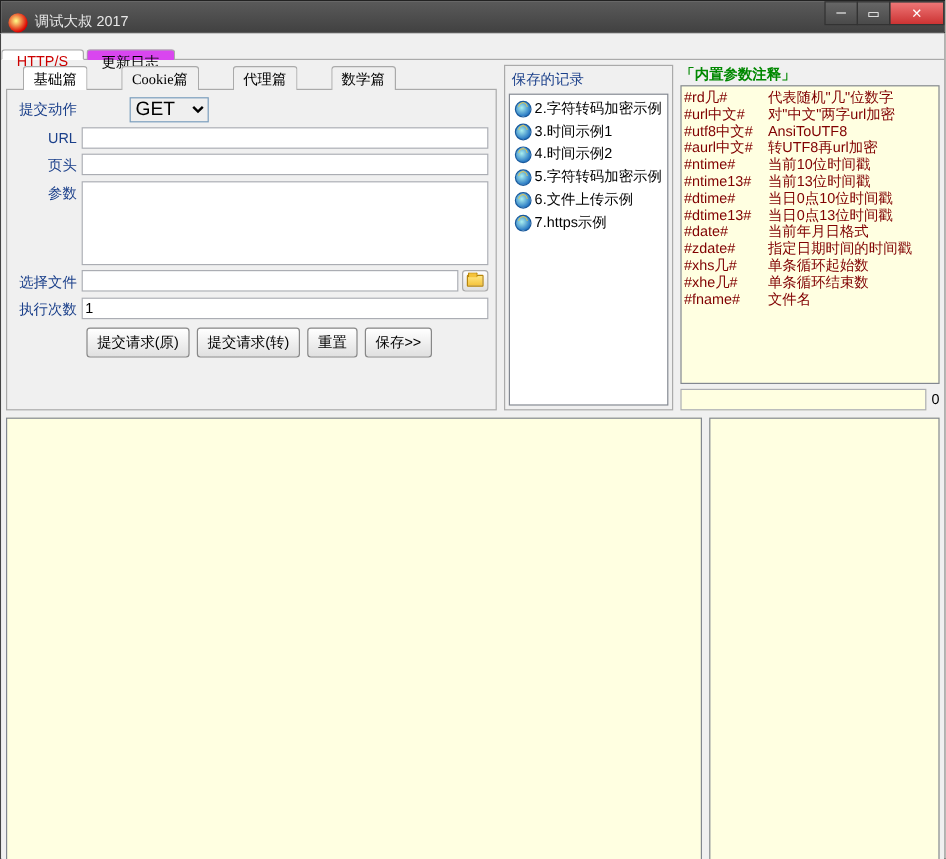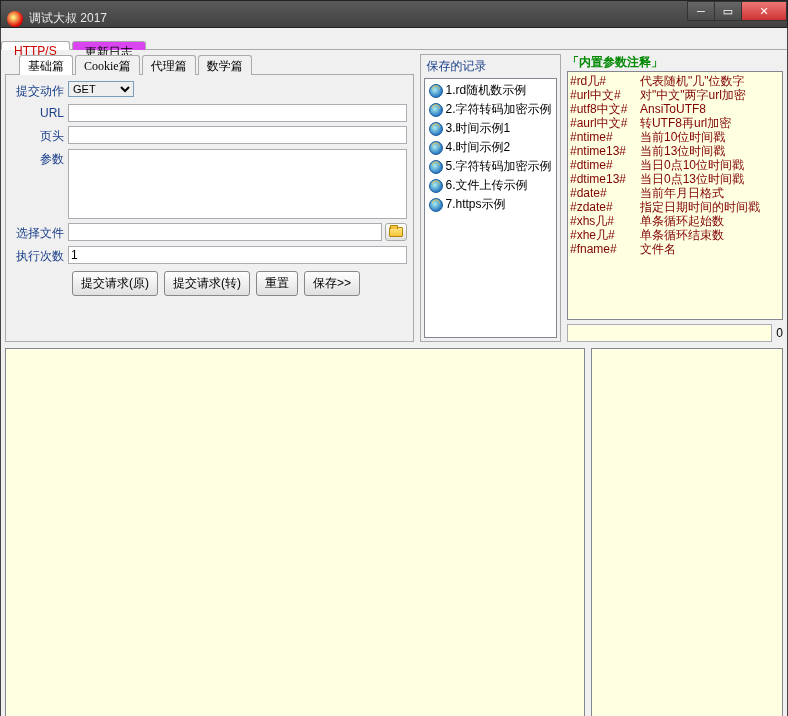--- a/index.html
+++ b/index.html
@@ -16,29 +16,29 @@
 .outer { border-left: 1px solid #444; border-right: 1px solid #444; border-bottom: 1px solid #444; height: 688px; display: flex; flex-direction: column; background: #f0f0f0; }
 
 .maintabs { height: 22px; display: flex; background: #f0f0f0; padding-top: 12px; border-bottom: 1px solid #aaa; }
 .maintab { padding: 2px 12px; border: 1px solid #aaa; border-bottom: none; margin-right: 2px; background: #d946ef; border-radius: 3px 3px 0 0; position: relative; top: 1px; }
 .maintab.active { background: #fff; color: #c00; border-bottom: 1px solid #fff; z-index: 2; }
 
 .content { flex: 1; display: flex; flex-direction: column; background: #f0f0f0; padding: 4px; }
 
 .upper { display: flex; gap: 6px; height: 288px; }
 .leftpane { width: 416px; display: flex; flex-direction: column; }
-.subtabs { height: 20px; display: flex; margin-left: 14px; }
+.subtabs { height: 20px; display: flex; margin-left: 14px; gap: 26px; }
 .subtab { padding: 2px 8px; border: 1px solid #aaa; border-bottom: none; background: #f0f0f0; border-radius: 3px 3px 0 0; margin-right: 2px; position: relative; top: 1px; font-family: "SimSun"; }
 .subtab.active { background: #fff; z-index: 2; }
 
 .formbox { flex: 1; border: 1px solid #aaa; background: #f0f0f0; padding: 6px; }
 .row { display: flex; align-items: flex-start; margin-bottom: 4px; }
 .row label { width: 56px; text-align: right; color: #1a3f8a; padding-right: 4px; padding-top: 2px; }
 .row input[type=text], .row textarea { flex: 1; border: 1px solid #abadb3; padding: 1px 2px; font-family: inherit; font-size: 12px; background: #fff; }
-.row select { width: 66px; border: 1px solid #7b9ebd; font-size: 11px; }
+.row select { width: 66px; border: 1px solid #7b9ebd; font-size: 16px; margin-left: 40px; }
 .row textarea { height: 70px; resize: none; }
 .row .numin { width: 56px; }
 .folderbtn { width: 22px; height: 18px; border: 1px solid #aaa; background: linear-gradient(#fff,#e0e0e0); margin-left: 3px; display: flex; align-items: center; justify-content: center; border-radius: 3px; }
 .foldericon { width: 14px; height: 10px; background: linear-gradient(#ffe680,#f5c33b); border: 1px solid #b8860b; border-radius: 1px; position: relative; }
 .foldericon::before { content:""; position:absolute; top:-3px; left:0; width:6px; height:3px; background:#f5c33b; border:1px solid #b8860b; border-bottom:none; border-radius:1px 1px 0 0;}
 
 .btnrow { display: flex; gap: 6px; padding-left: 60px; margin-top: 6px; }
 .btn { padding: 3px 8px; border: 1px solid #888; background: linear-gradient(#fff,#e0e0e0); border-radius: 3px; font-family: inherit; font-size: 12px; }
 
 .midpane { width: 144px; border: 1px solid #aaa; background: #f0f0f0; display: flex; flex-direction: column; }
@@ -132,24 +132,20 @@
             <button class="btn">提交请求(转)</button>
             <button class="btn">重置</button>
             <button class="btn">保存&gt;&gt;</button>
           </div>
         </div>
       </div>
 
       <div class="midpane">
         <div class="midtitle">保存的记录</div>
         <div class="reclist" id="reclist">
-            <div class="recitem">
-              <span class="ieicon"></span>
-              <span>1.rd随机数示例</span>
-            </div>
             <div class="recitem">
               <span class="ieicon"></span>
               <span>2.字符转码加密示例</span>
             </div>
             <div class="recitem">
               <span class="ieicon"></span>
               <span>3.时间示例1</span>
             </div>
             <div class="recitem">
               <span class="ieicon"></span>

